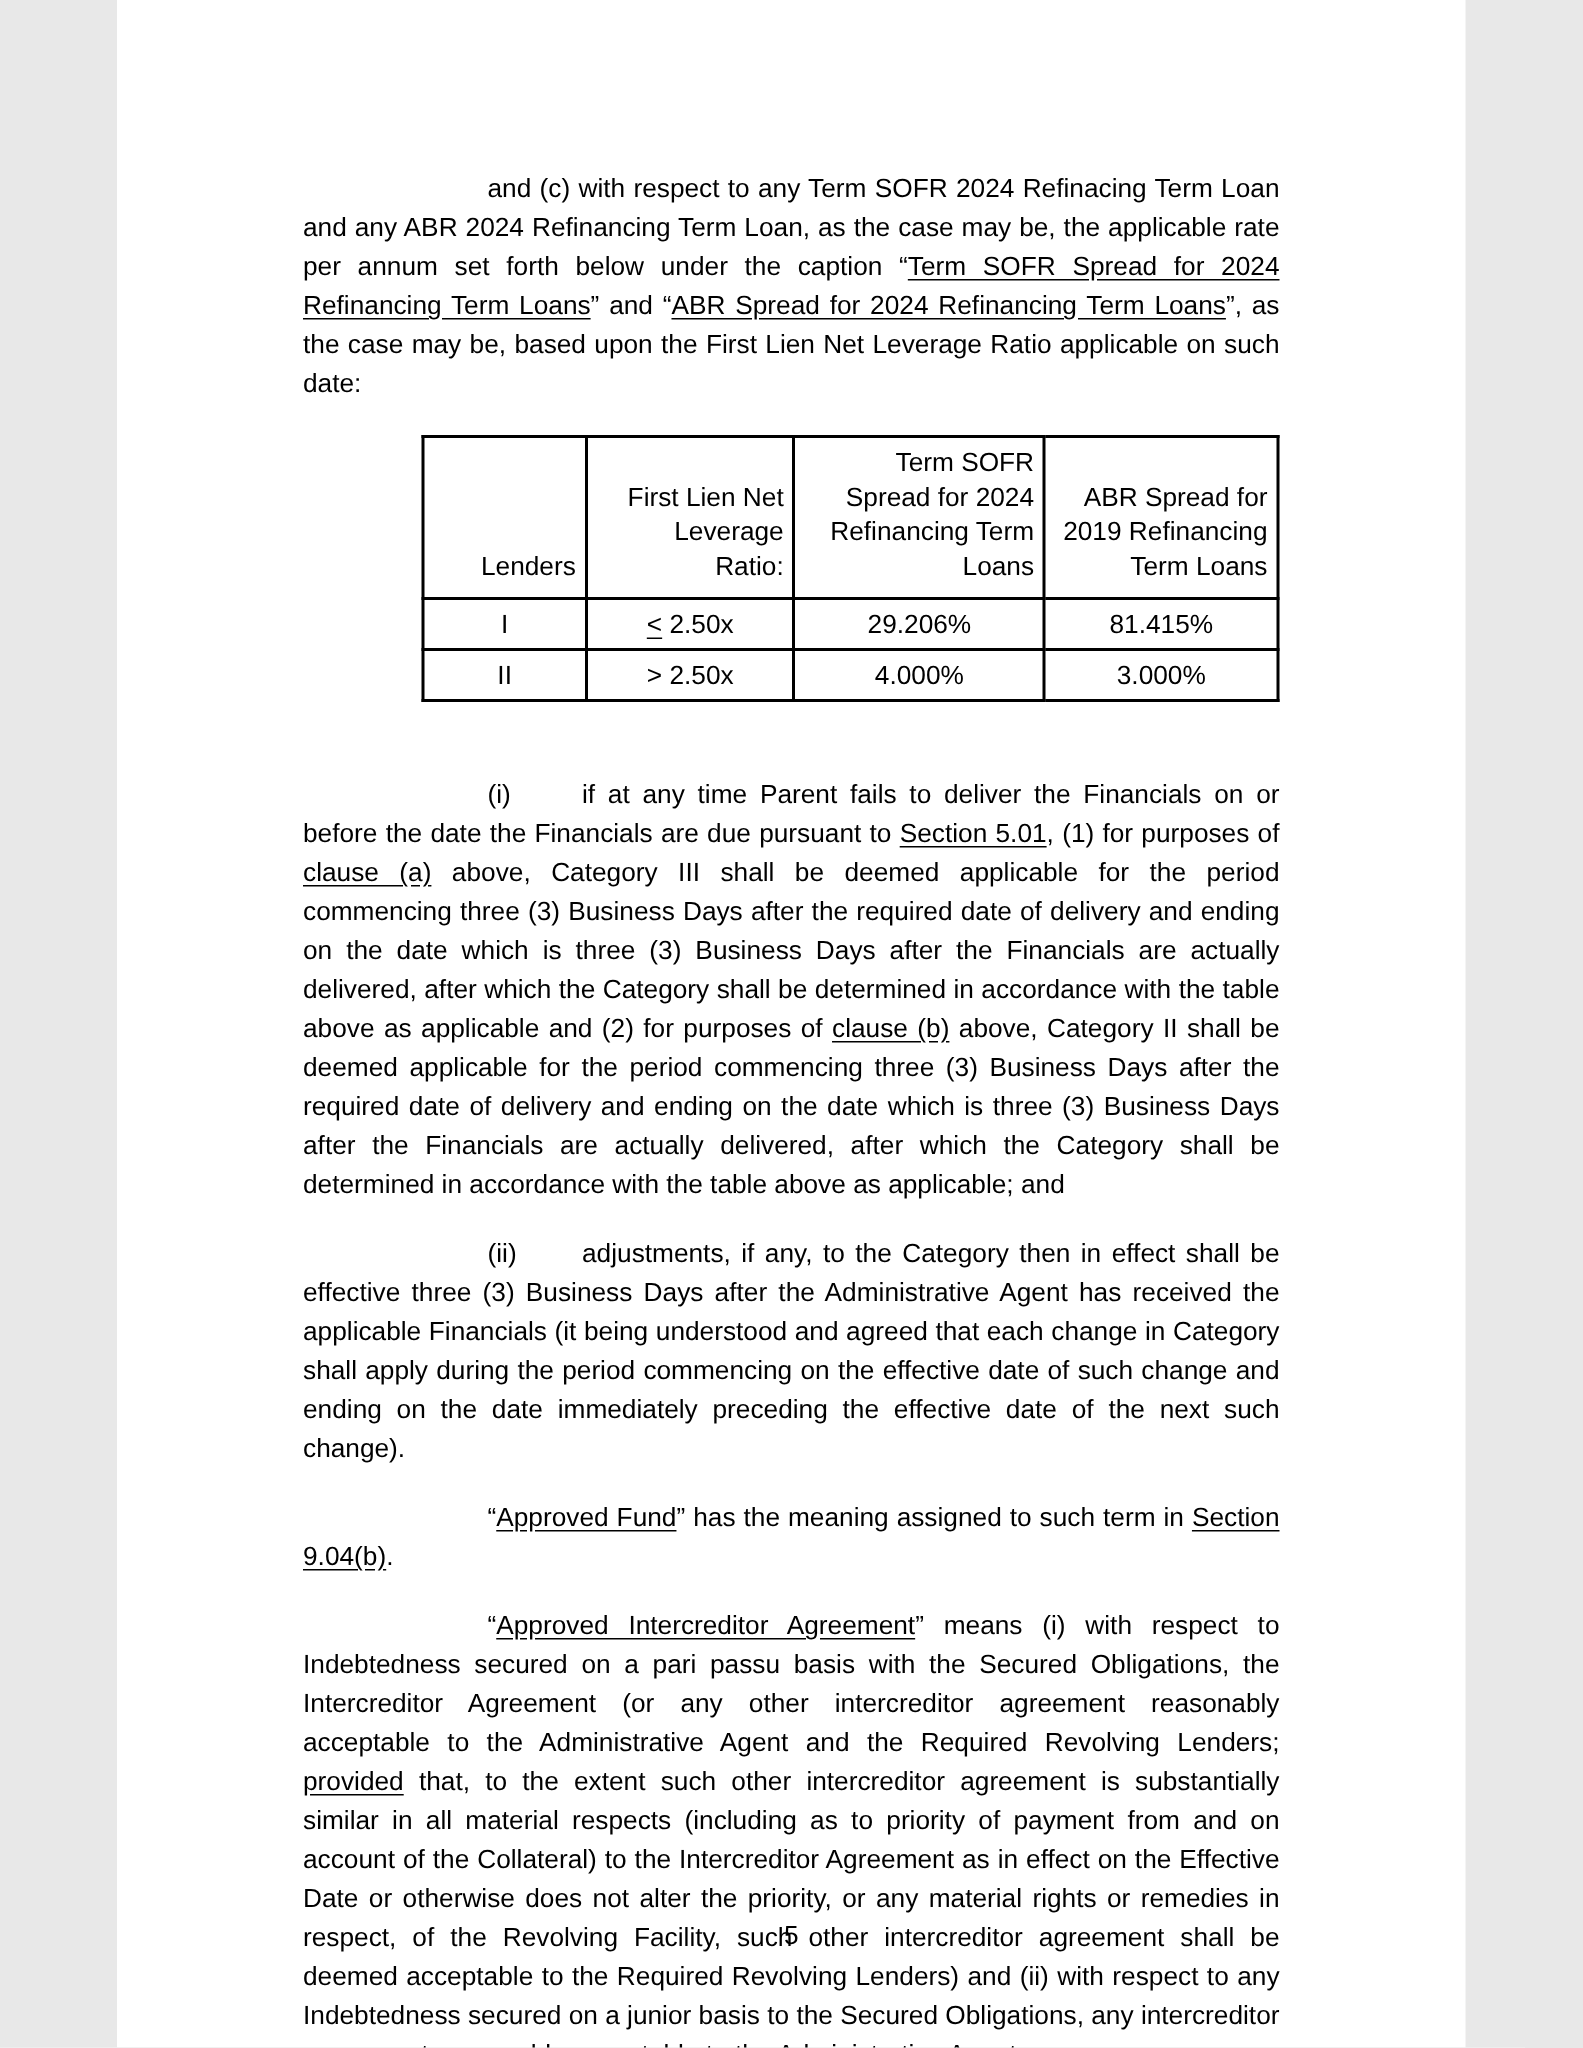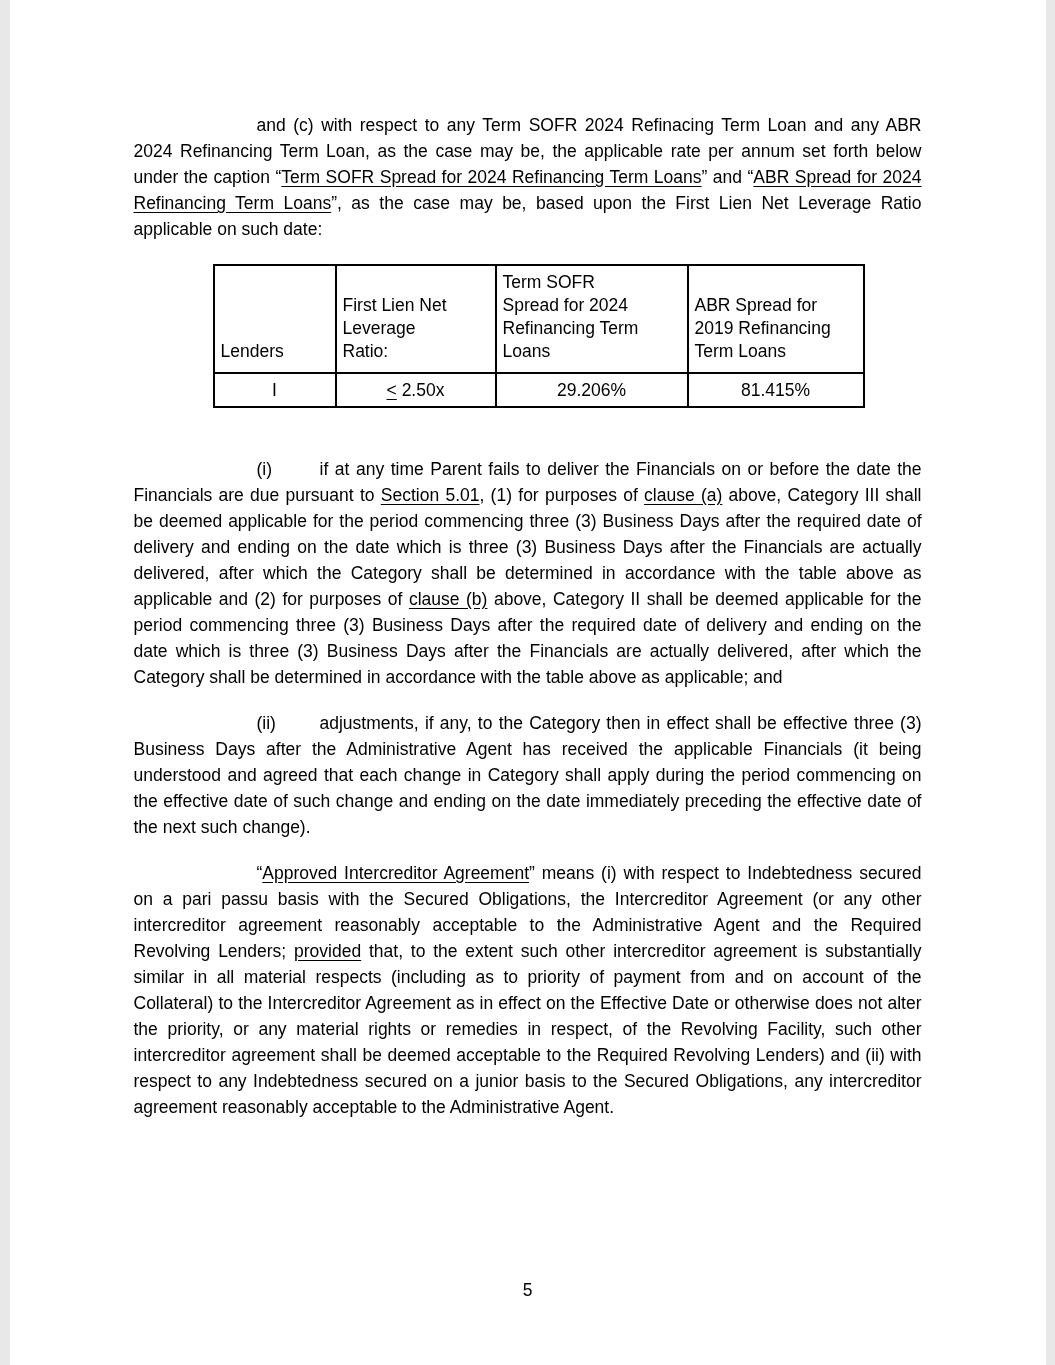--- a/index.html
+++ b/index.html
@@ -1,18 +1,18 @@
 <!DOCTYPE html>
 <html><head>
 <meta charset="utf-8">
 <style>
   html, body { margin: 0; padding: 0; background: #e8e8e8; }
   .page {
     position: relative;
-    width: 1036px;
+    width: 899px;
     height: 1365px;
     margin: 0 auto;
     background: #ffffff;
     box-sizing: border-box;
     padding: 112px 124px 0 124px;
     font-family: "Liberation Sans", sans-serif;
     font-size: 17.5px;
     line-height: 26px;
     color: #000000;
   }
@@ -33,21 +33,21 @@
     border-collapse: collapse;
     margin: 22px 0 48px 79px;
     font-size: 17.5px;
     color: #000;
   }
   table.pricing th, table.pricing td {
     border: 2px solid #000;
   }
   table.pricing th {
     font-weight: normal;
-    text-align: left;
+    text-align: right;
     vertical-align: bottom;
     white-space: pre-line;
     line-height: 23px;
     padding: 5px 6px 9px 6px;
   }
   table.pricing td {
     text-align: center;
     vertical-align: middle;
     line-height: 24px;
     padding: 4px 6px;
@@ -94,26 +94,33 @@
 Term Loans</th>
       </tr>
     </thead>
     <tbody>
       <tr>
         <td>I</td>
         <td><span class="u">&lt;</span><span> 2.50x</span></td>
         <td>29.206%</td>
         <td>81.415%</td>
       </tr>
+      <tr>
+        <td>II</td>
+        <td><span>&gt; 2.50x</span></td>
+        <td>4.000%</td>
+        <td>3.000%</td>
+      </tr>
     </tbody>
   </table>
 
 
   <p class="body indent"><span class="plabel">(i)</span><span><span>if at any time Parent fails to deliver the Financials on or before the date the Financials are due pursuant to </span><span class="u">Section 5.01</span><span>, (1) for purposes of </span><span class="u">clause (a)</span><span> above, Category III shall be deemed applicable for the period commencing three (3) Business Days after the required date of delivery and ending on the date which is three (3) Business Days after the Financials are actually delivered, after which the Category shall be determined in accordance with the table above as applicable and (2) for purposes of </span><span class="u">clause (b)</span><span> above, Category II shall be deemed applicable for the period commencing three (3) Business Days after the required date of delivery and ending on the date which is three (3) Business Days after the Financials are actually delivered, after which the Category shall be determined in accordance with the table above as applicable; and</span></span></p>
 
   <p class="body indent"><span class="plabel">(ii)</span><span><span>adjustments, if any, to the Category then in effect shall be effective three (3) Business Days after the Administrative Agent has received the applicable Financials (it being understood and agreed that each change in Category shall apply during the period commencing on the effective date of such change and ending on the date immediately preceding the effective date of the next such change).</span></span></p>
 
+  <p class="body indent"><span>“</span><span class="u">Approved Fund</span><span>” has the meaning assigned to such term in </span><span class="u">Section 9.04(b)</span><span>.</span></p>
 
   <p class="body indent"><span>“</span><span class="u">Approved Intercreditor Agreement</span><span>” means (i) with respect to Indebtedness secured on a pari passu basis with the Secured Obligations, the Intercreditor Agreement (or any other intercreditor agreement reasonably acceptable to the Administrative Agent and the Required Revolving Lenders; </span><span class="u">provided</span><span> that, to the extent such other intercreditor agreement is substantially similar in all material respects (including as to priority of payment from and on account of the Collateral) to the Intercreditor Agreement as in effect on the Effective Date or otherwise does not alter the priority, or any material rights or remedies in respect, of the Revolving Facility, such other intercreditor agreement shall be deemed acceptable to the Required Revolving Lenders) and (ii) with respect to any Indebtedness secured on a junior basis to the Secured Obligations, any intercreditor agreement reasonably acceptable to the Administrative Agent.</span></p>
 
   <div class="footer">5</div>
 
 </div>
 
 </body></html>

